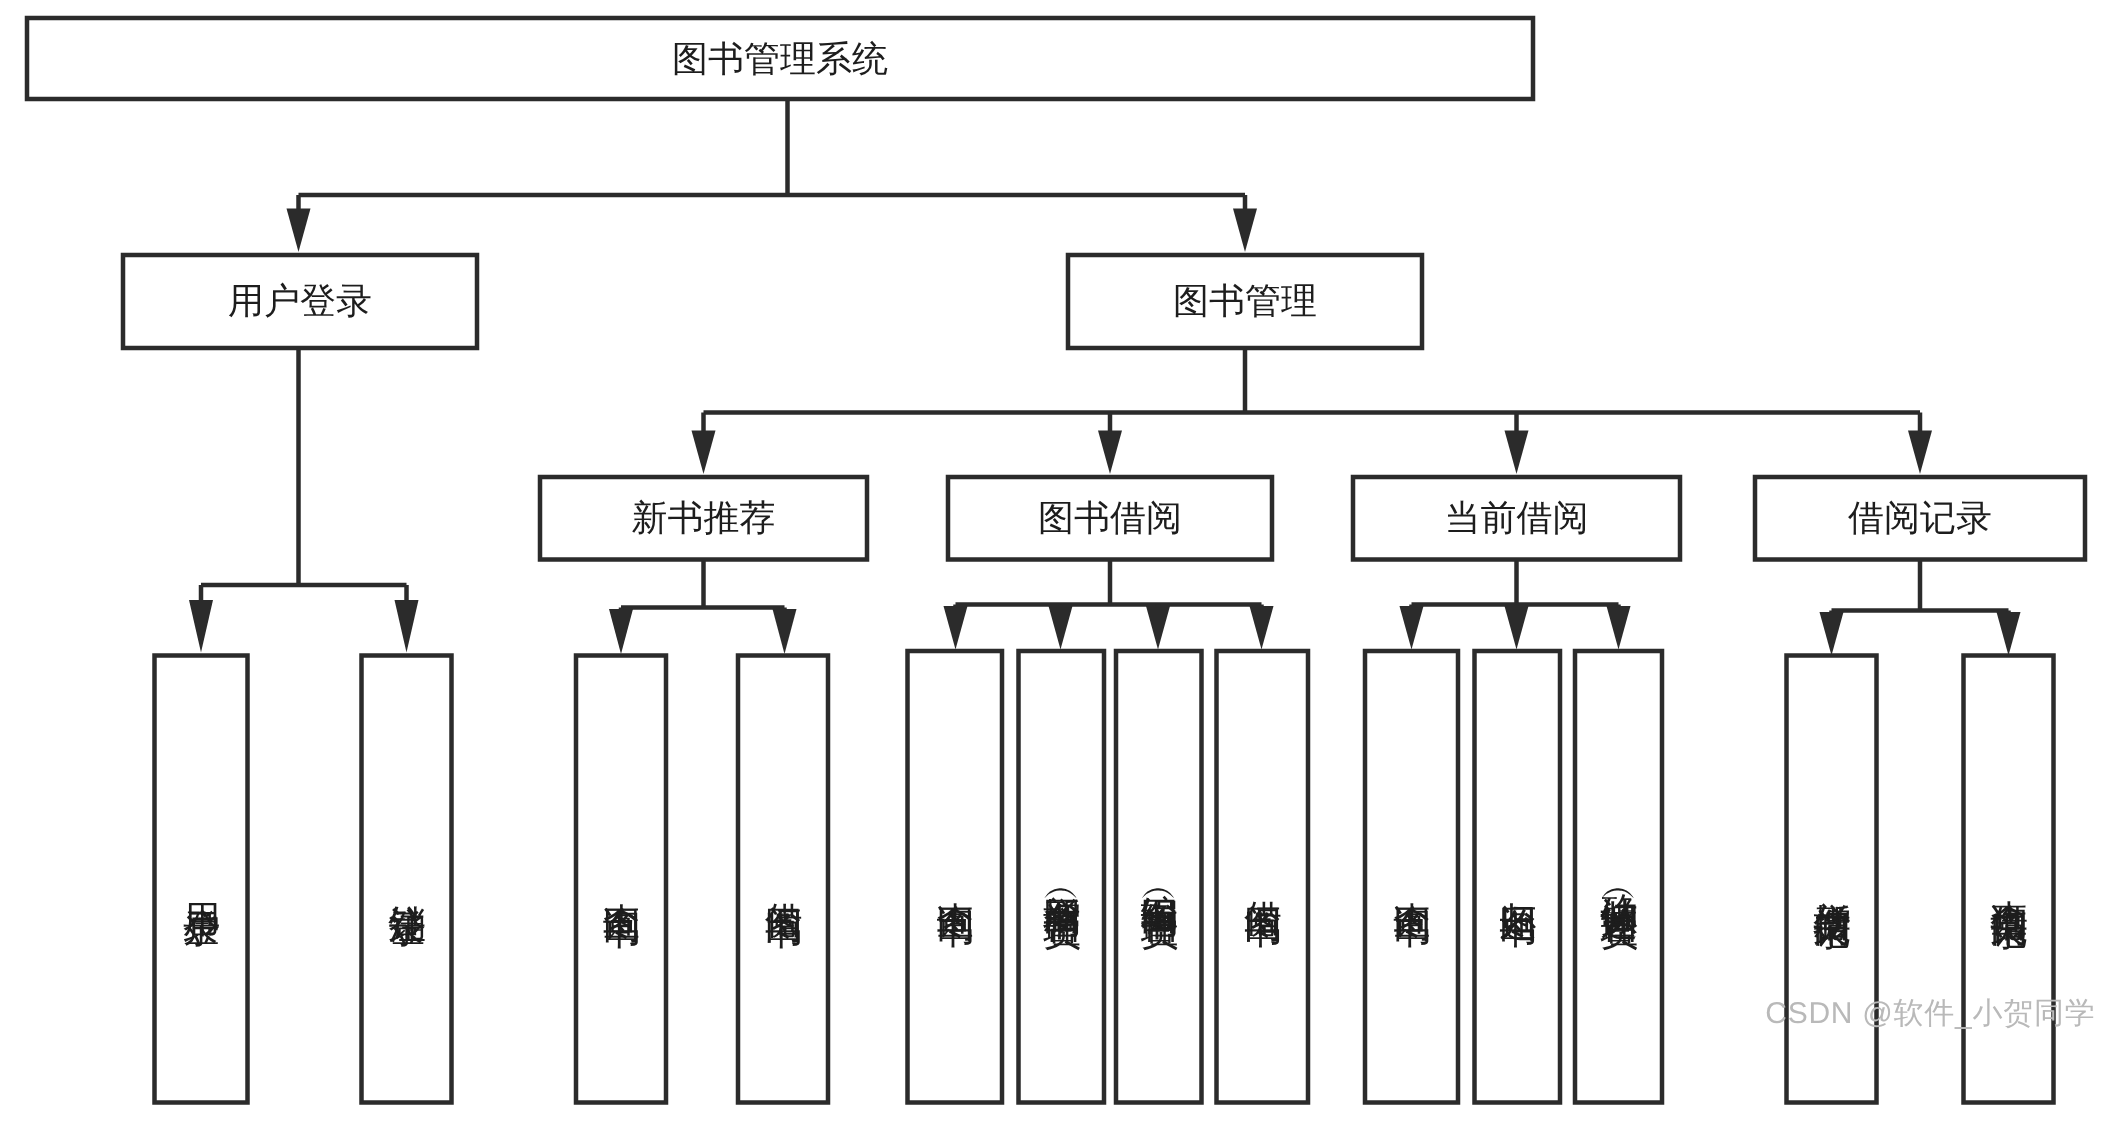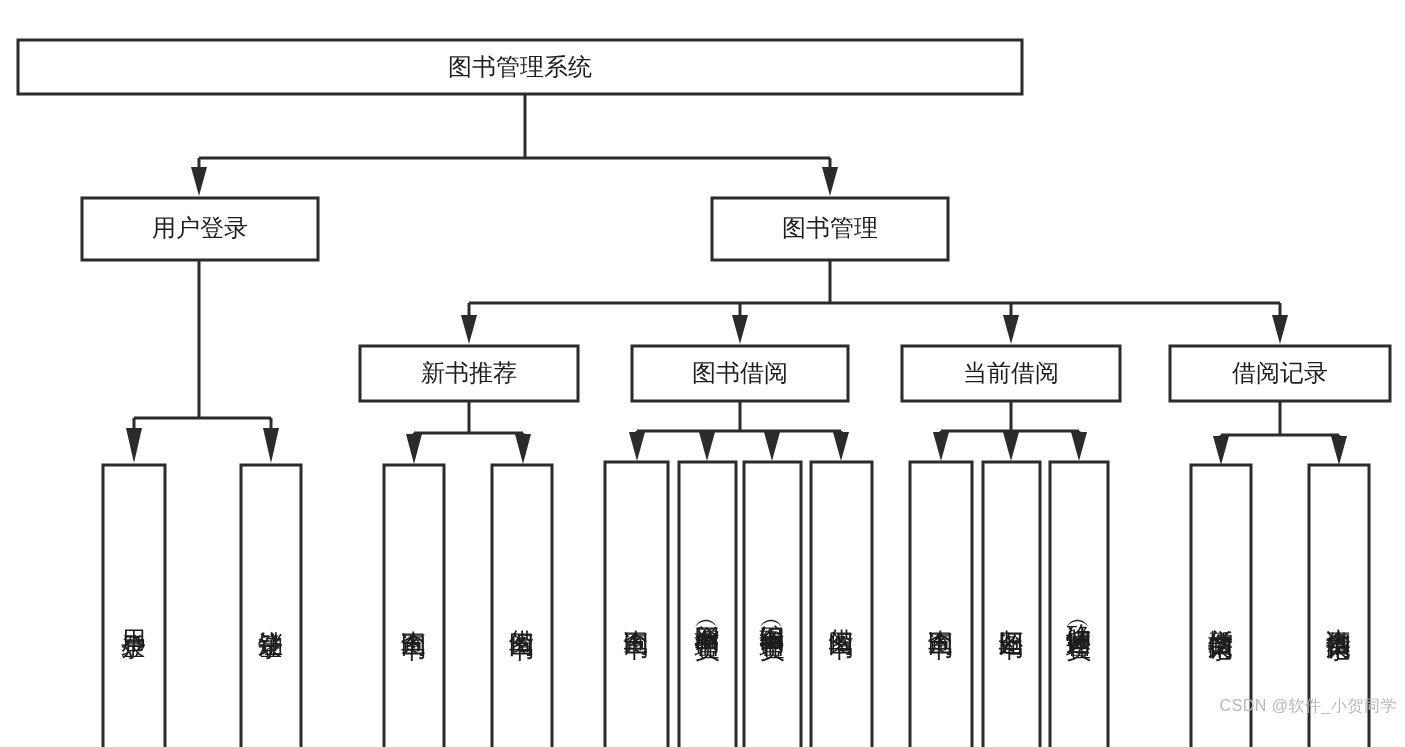--- a/index.html
+++ b/index.html
@@ -11,21 +11,20 @@
     width: 1405px;
     height: 747px;
     font-family: "Liberation Sans", "DejaVu Sans", sans-serif;
     overflow: hidden;
   }
   #diagram-root {
     position: relative;
     width: 1405px;
     height: 695px;
     background: #ffffff;
-    margin-top: 28px;
   }
   svg#flow {
     position: absolute;
     top: 0;
     left: 0;
     width: 1405px;
     height: 747px;
     display: block;
   }
   .node-rect {
@@ -62,21 +61,21 @@
     justify-content: center;
     text-align: center;
     white-space: nowrap;
     pointer-events: none;
   }
   #watermark {
     position: absolute;
     right: 8px;
     bottom: 6px;
     font-family: "Liberation Sans", "DejaVu Sans", sans-serif;
-    font-size: 16px;
+    font-size: 20px;
     color: #b9b9b9;
     white-space: nowrap;
     letter-spacing: 0.5px;
   }
 </style>
 </head>
 <body>
 
 <div id="diagram-root">
 

